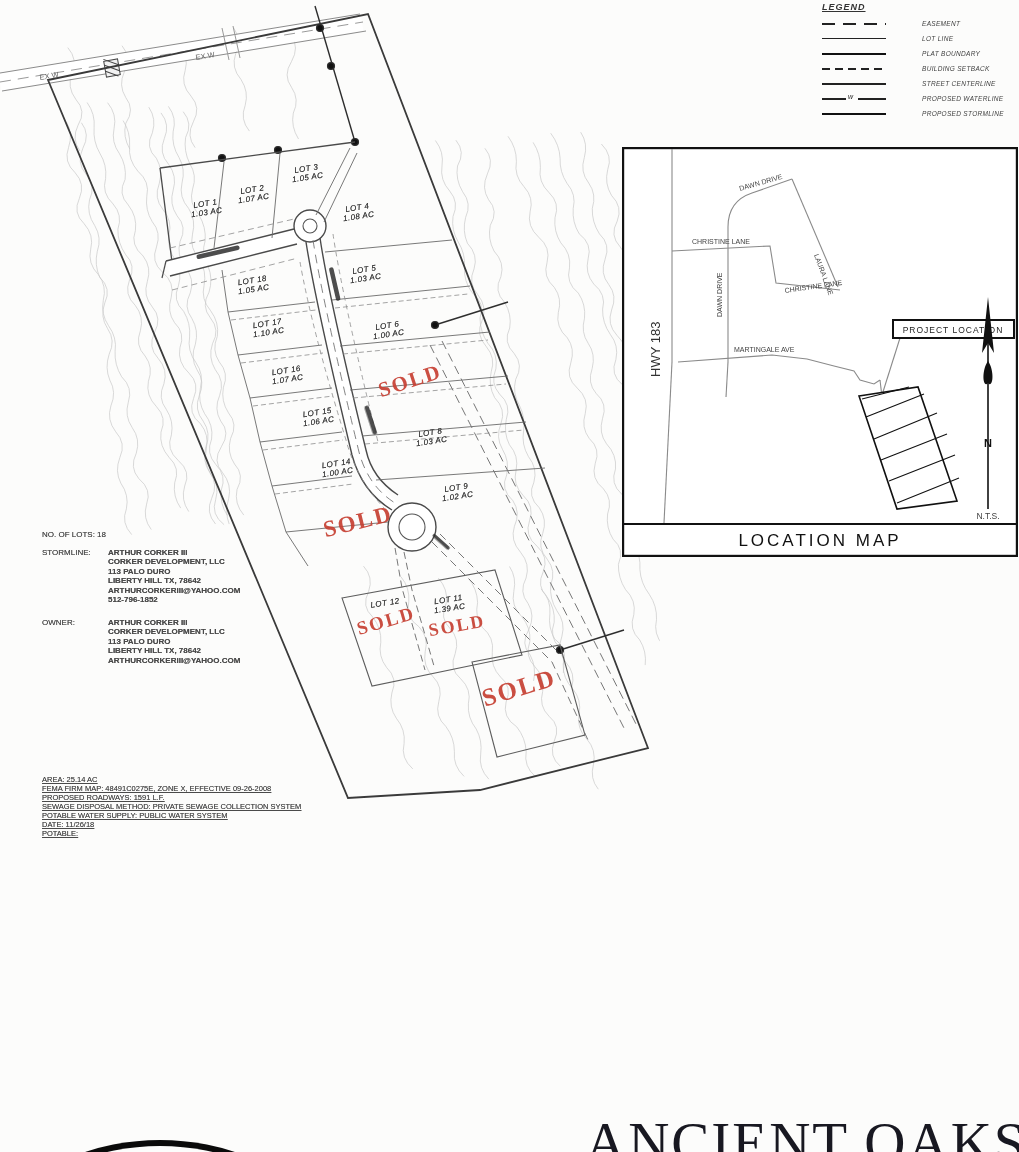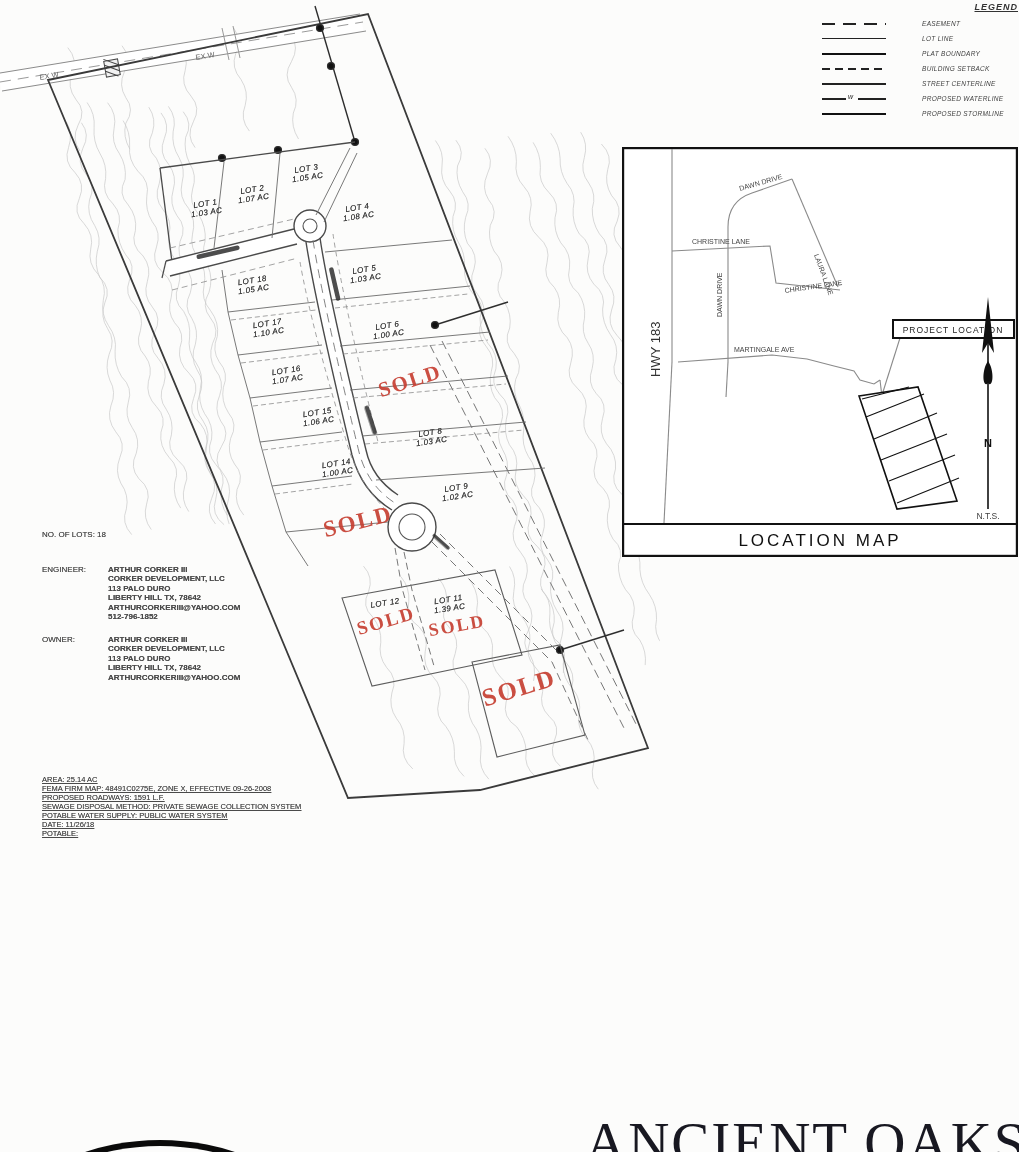--- a/index.html
+++ b/index.html
@@ -3,21 +3,21 @@
 <meta charset="utf-8">
 <style>
   html,body{margin:0;padding:0;background:#e8e8e8;}
   .page{position:relative;width:1019px;height:1152px;background:#fcfcfb;overflow:hidden;
         font-family:"Liberation Sans",sans-serif;color:#474747;}
   svg text{font-family:"Liberation Sans",sans-serif;}
   .abs{position:absolute;}
 
   
   .legend{position:absolute;left:822px;top:2px;width:196px;}
-  .legend .lg-title{text-align:right;font-size:9px;font-weight:bold;font-style:italic;
+  .legend .lg-title{text-align:left;font-size:9px;font-weight:bold;font-style:italic;
      text-decoration:underline;color:#333;margin-bottom:4px;letter-spacing:1px;}
   .lg-row{display:flex;align-items:center;height:15px;}
   .ls{width:64px;flex:0 0 64px;height:2px;position:relative;}
   .ls.dash-long{background:repeating-linear-gradient(90deg,#222 0 13px,transparent 13px 21px);}
   .ls.solid-thin{height:1px;background:#222;}
   .ls.solid-thick{height:2px;background:#111;}
   .ls.dash{background:repeating-linear-gradient(90deg,#222 0 8px,transparent 8px 13px);}
   .ls.solid{background:#222;}
   .ls.dash-w{background:linear-gradient(90deg,#222 0 24px,transparent 24px 36px,#222 36px 64px);}
   .ls.dash-w .w{position:absolute;left:26px;top:-5px;font-size:7px;color:#222;font-style:italic;}
@@ -28,21 +28,21 @@
   .lot{position:absolute;transform:translate(-50%,-50%) rotate(-9deg);text-align:center;
        font-size:8px;font-style:italic;color:#3b3b3b;line-height:9px;letter-spacing:.4px;white-space:nowrap;
        text-shadow:0 0 .4px #555;}
   
   .sold{position:absolute;transform-origin:center;font-family:"Liberation Serif",serif;
         font-weight:bold;letter-spacing:2px;white-space:nowrap;opacity:.93;}
 
   
   .info{position:absolute;left:42px;top:530px;width:260px;font-size:8px;line-height:9.5px;
         color:#4a4a4a;text-shadow:0 0 .4px #777;}
-  .info .nol{margin-bottom:25px;}
+  .info .nol{margin-bottom:8px;}
   .blk{display:flex;margin-bottom:13px;}
   .blk .lbl{flex:0 0 66px;}
   .blk .lines div{white-space:nowrap;font-weight:bold;}
   .notes{position:absolute;left:42px;top:775px;font-size:7.5px;line-height:9px;color:#4a4a4a;
          text-shadow:0 0 .4px #777;}
   .notes div{white-space:nowrap;text-decoration:underline;}
 
   
   .sheet-title{position:absolute;left:585px;top:1110px;width:434px;text-align:center;
      font-family:"Liberation Serif",serif;font-size:57px;color:#181821;letter-spacing:2px;white-space:nowrap;}
@@ -355,21 +355,21 @@
       <text x="112" y="205" font-size="7">MARTINGALE AVE</text>
       <text x="366" y="372" font-size="8.5" text-anchor="middle" font-family="Liberation Serif,serif">N.T.S.</text>
     </g>
     <text x="198" y="399" font-size="17" text-anchor="middle" letter-spacing="3" fill="#111" font-family="Liberation Serif,serif">LOCATION MAP</text>
   </svg>
 
   <div class="info">
     <div class="nol">NO. OF LOTS: 18</div>
     <div id="info-blocks">
         <div class="blk">
-          <span class="lbl">ENGINEER:</span>
+          <span class="lbl">STORMLINE:</span>
           <div class="lines">
             <div>ARTHUR CORKER III</div>
             <div>CORKER DEVELOPMENT, LLC</div>
             <div>113 PALO DURO</div>
             <div>LIBERTY HILL TX, 78642</div>
             <div>ARTHURCORKERIII@YAHOO.COM</div>
             <div>512-796-1852</div>
           </div>
         </div>
         <div class="blk">

